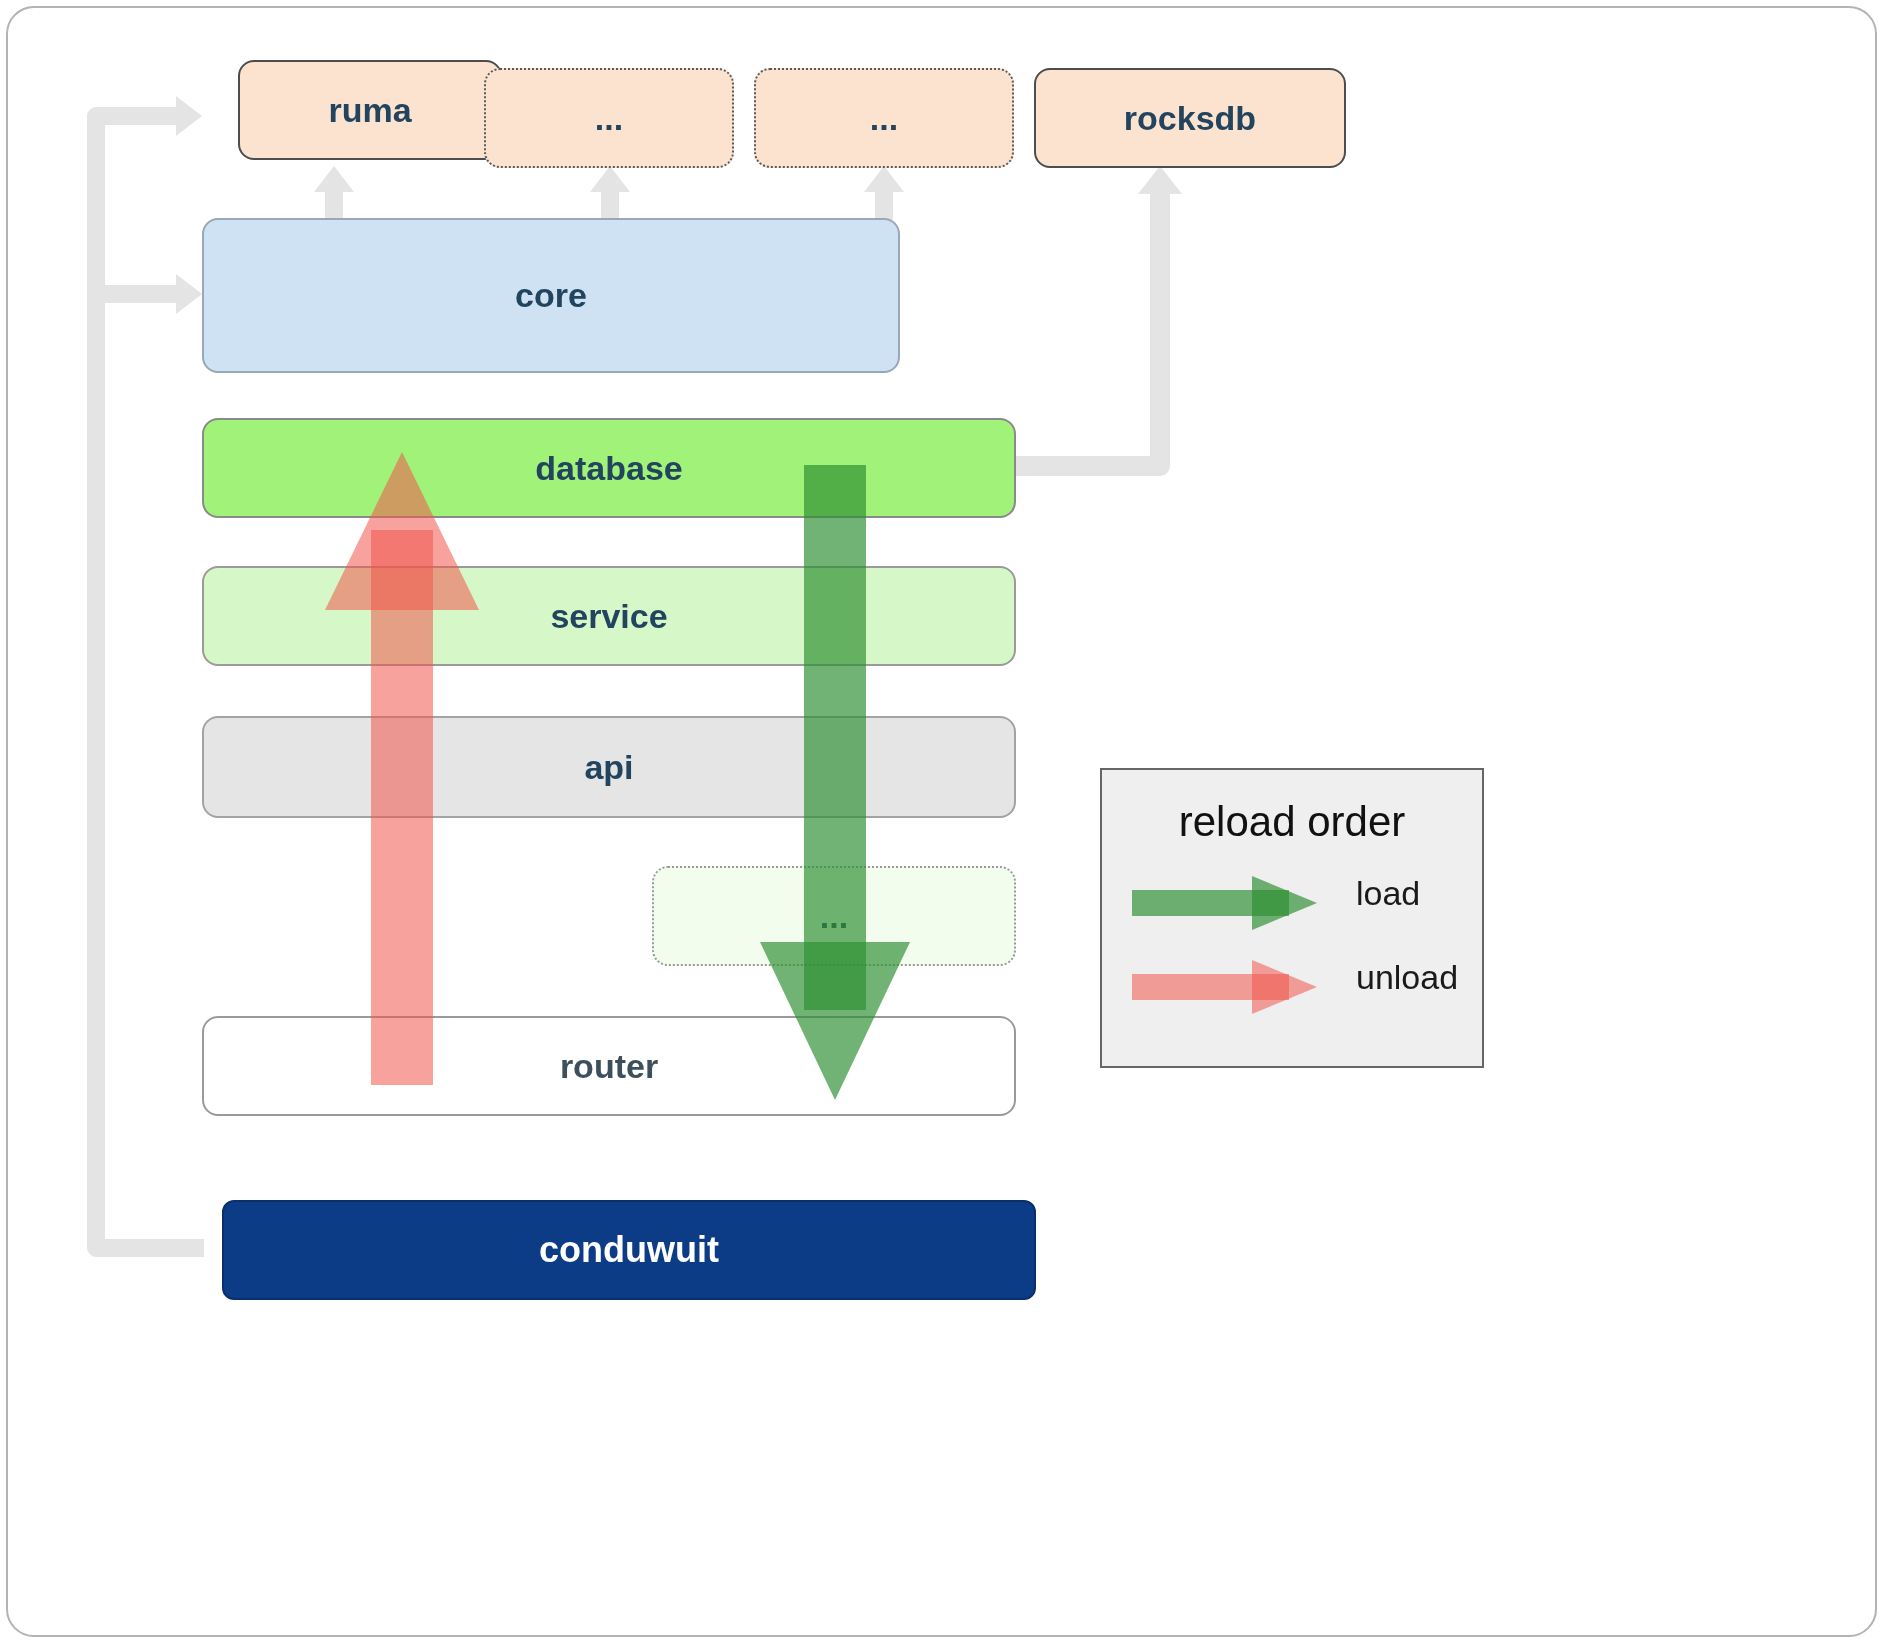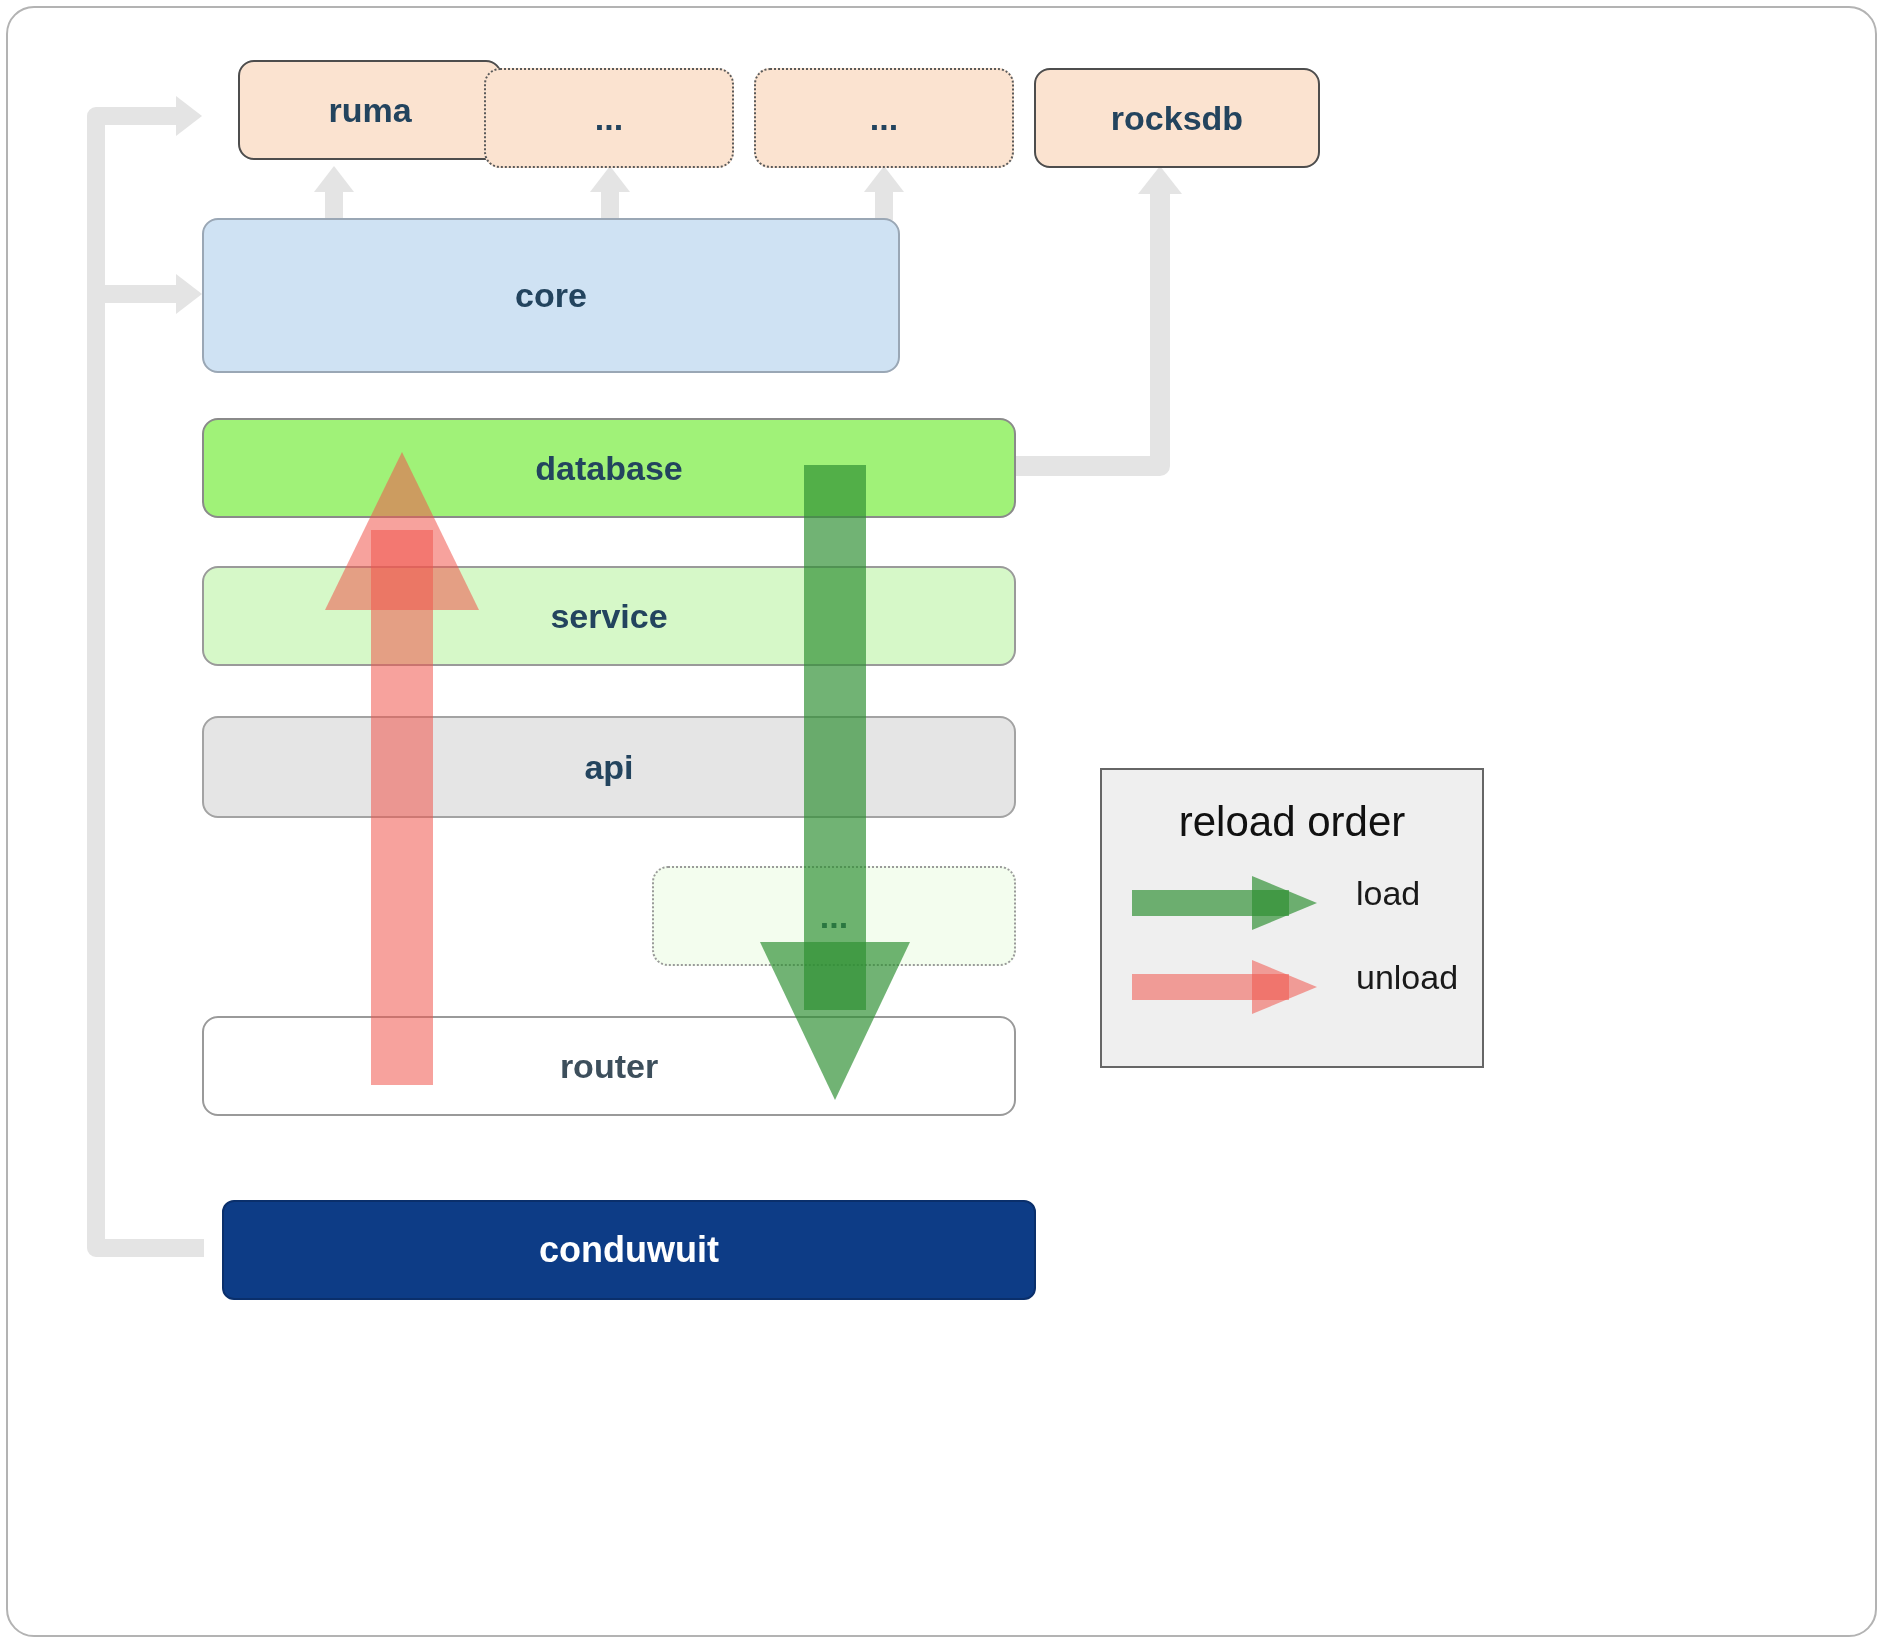--- a/index.html
+++ b/index.html
@@ -49,21 +49,21 @@
   .grn3   { background: #e5e5e5; border: 2px solid #a3a3a3; }
   .grn4   { background: #f3fdee; border: 2px solid #a3a3a3; }
   .grn4.dotted { border: 2px dotted #9a9a9a; }
   .white  { background: #ffffff; border: 2px solid #9a9a9a; color: #3d4f5c; }
   .navy   { background: #0d3c86; border: 2px solid #0a2f6b; color: #ffffff; font-weight: 700; font-size: 36px; border-radius: 12px; }
   .muted-label { color: #99a39b; }
 
   #box-ruma      { left: 202px;  top: 60px;   width: 264px; height: 100px; margin-left: 36px; }
   #box-dots1     { left: 484px;  top: 68px;   width: 250px; height: 100px; }
   #box-dots2     { left: 754px;  top: 68px;   width: 260px; height: 100px; }
-  #box-rocksdb   { left: 1034px; top: 68px;   width: 286px; height: 100px; }
+  #box-rocksdb   { left: 1034px; top: 68px;   width: 312px; height: 100px; }
   #box-core      { left: 202px;  top: 218px;  width: 698px; height: 155px; }
   #box-database  { left: 202px;  top: 418px;  width: 814px; height: 100px; }
   #box-service   { left: 202px;  top: 566px;  width: 814px; height: 100px; }
   #box-api       { left: 202px;  top: 716px;  width: 814px; height: 102px; }
   #box-admin     { left: 202px;  top: 866px;  width: 366px; height: 100px; }
   #box-dots3     { left: 652px;  top: 866px;  width: 364px; height: 100px; }
   #box-router    { left: 202px;  top: 1016px; width: 814px; height: 100px; }
   #box-conduwuit { left: 202px;  top: 1200px; width: 814px; height: 100px; margin-left: 20px; }
 
   .legend {

